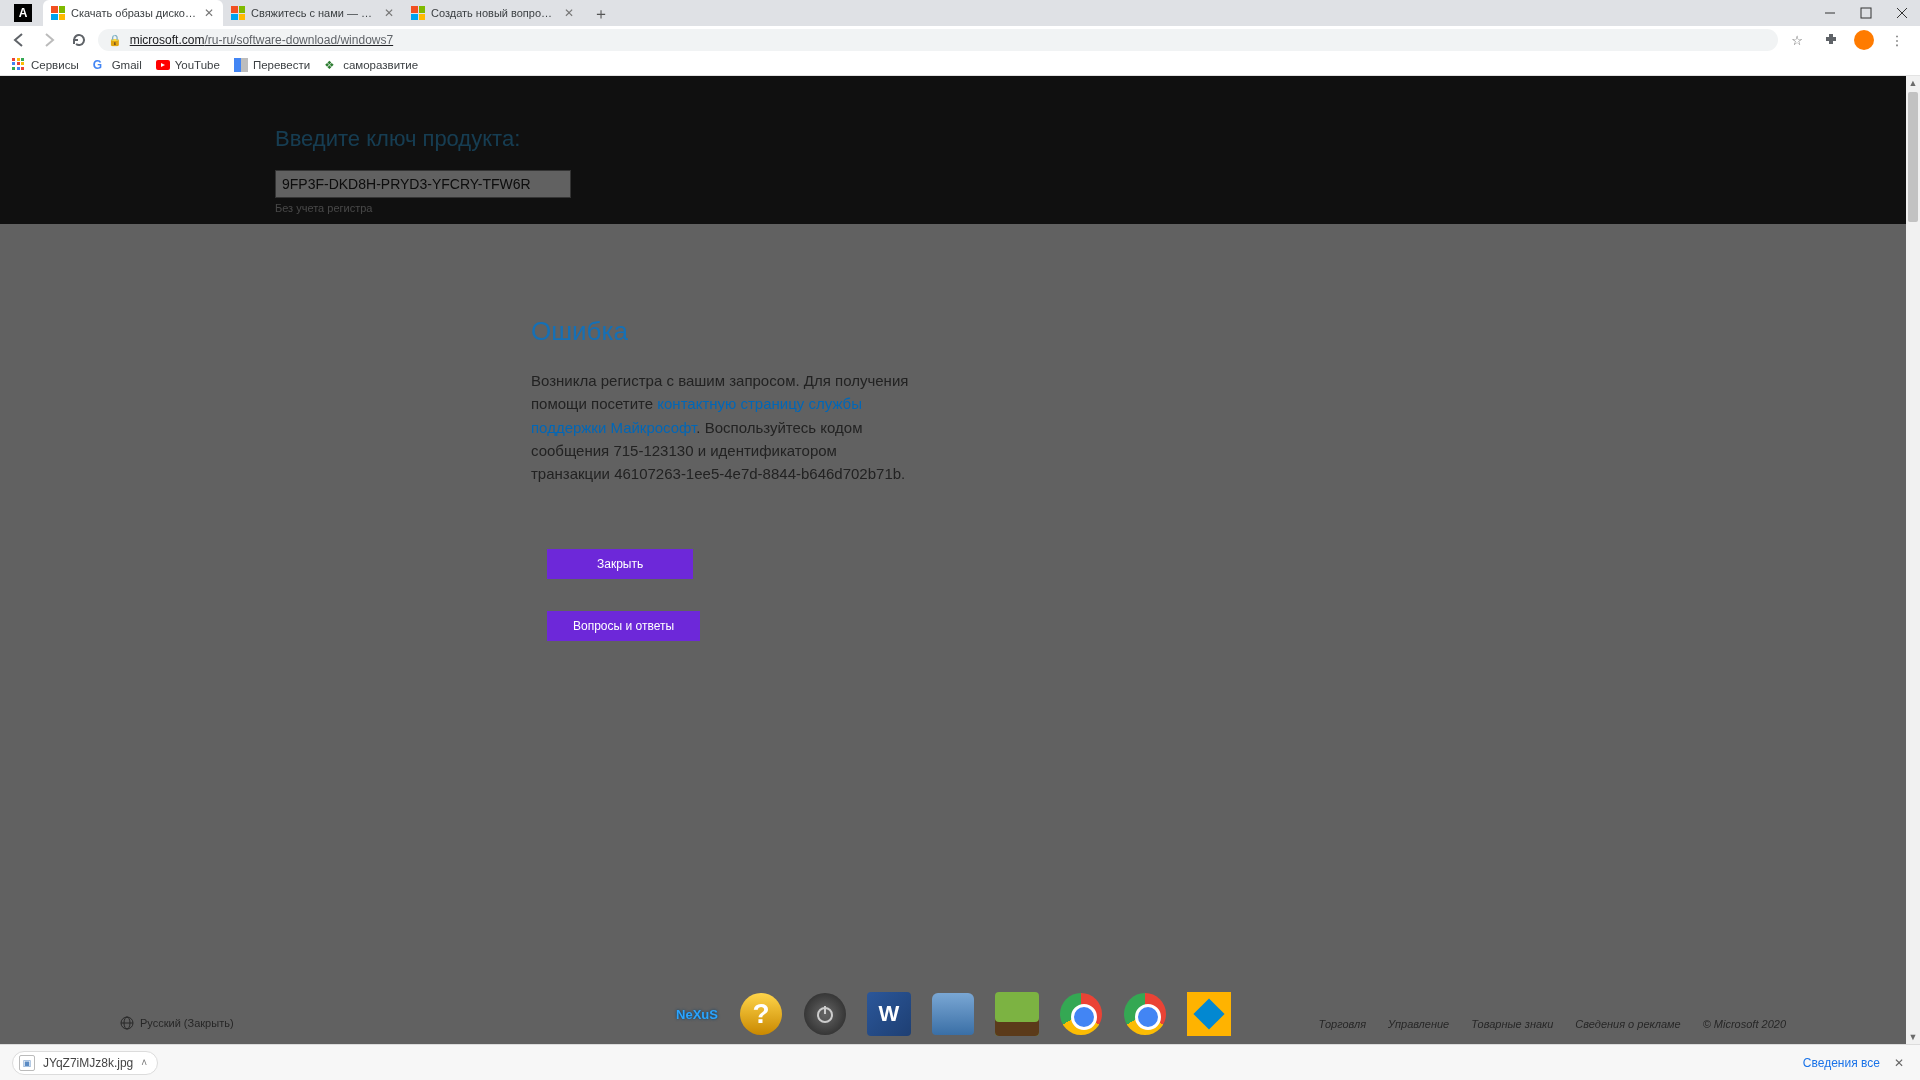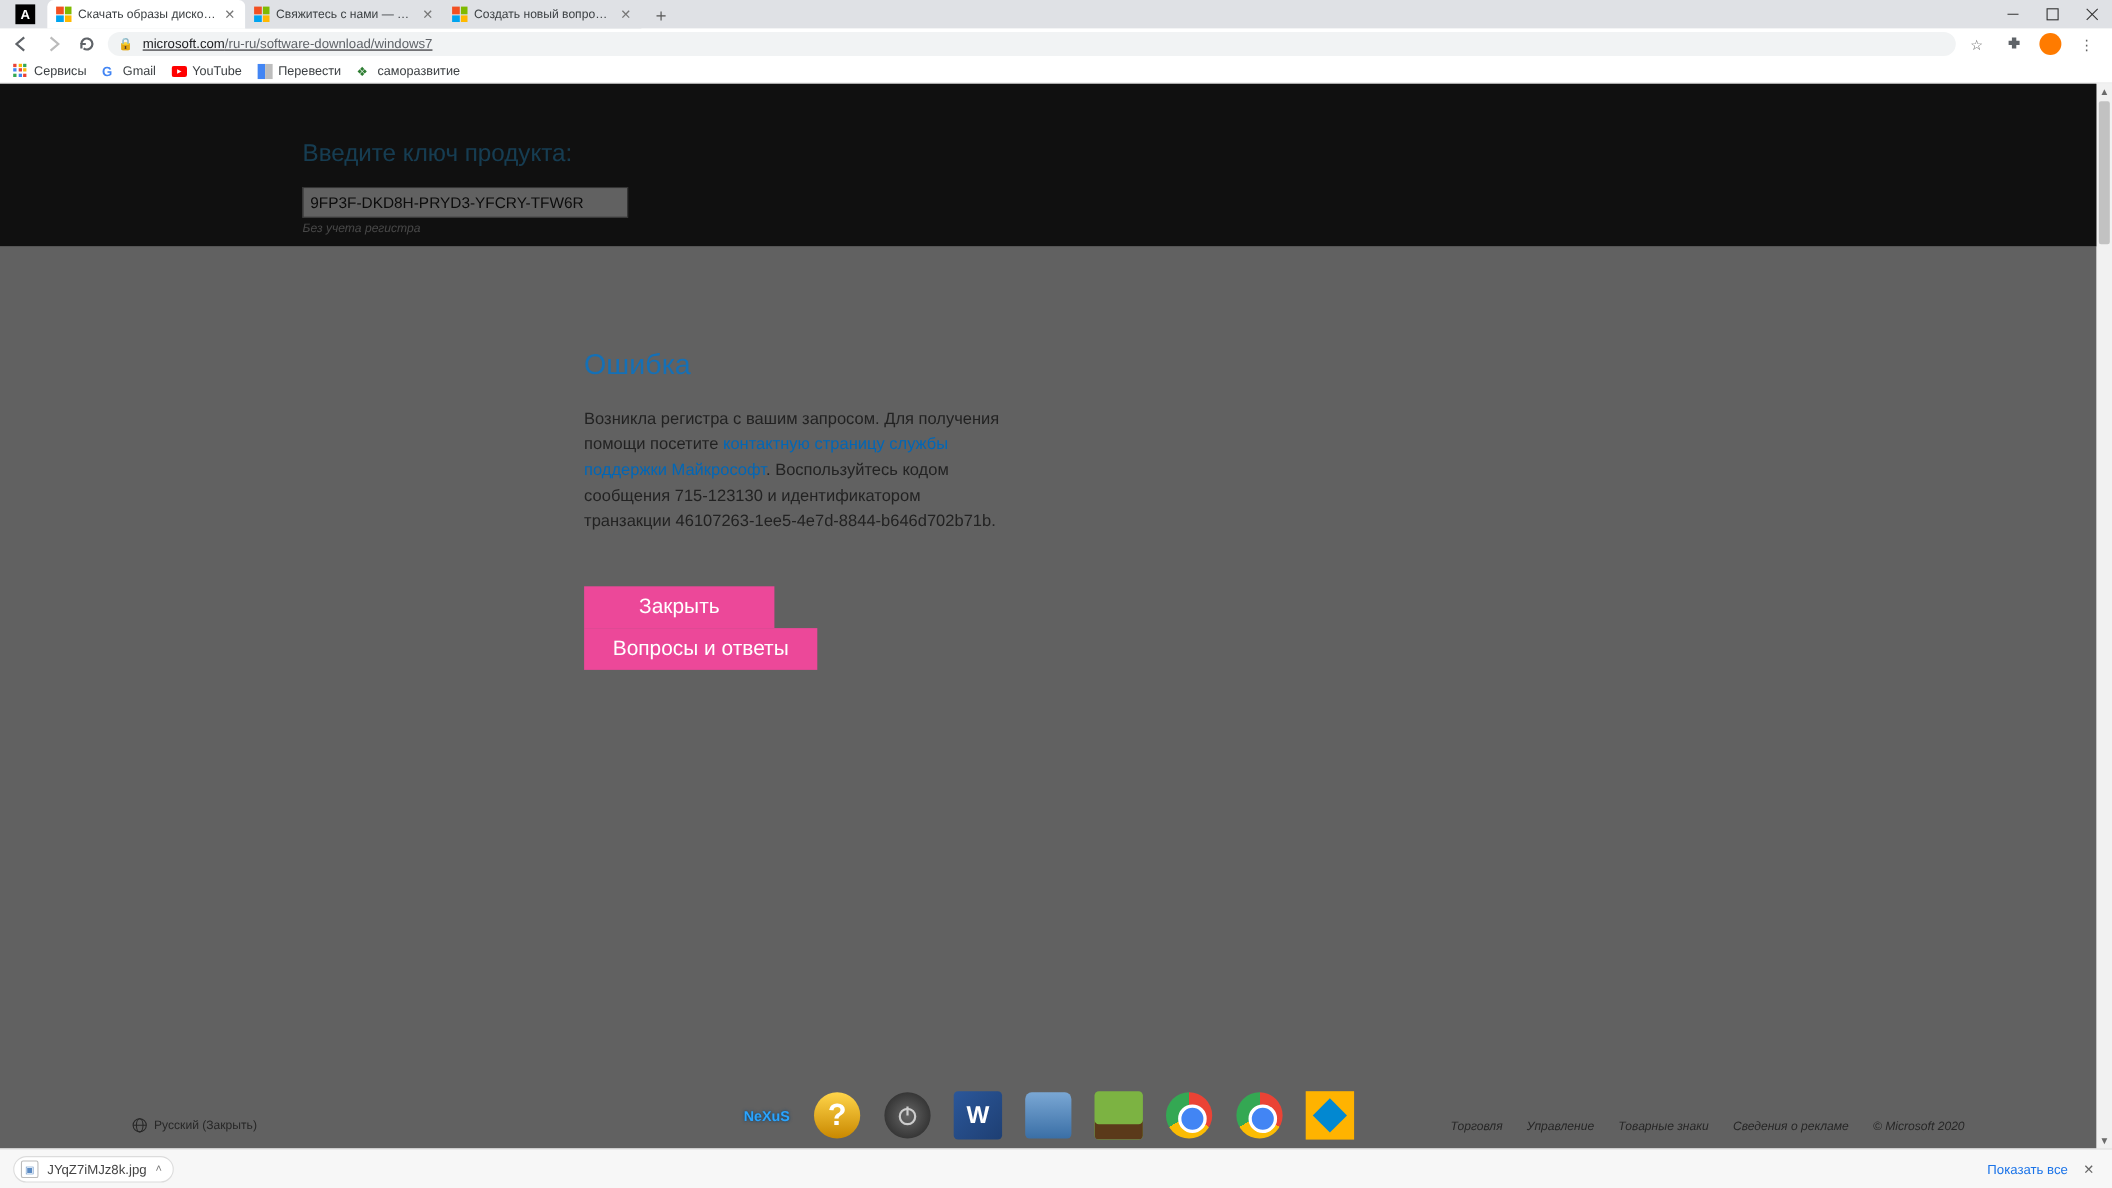--- a/index.html
+++ b/index.html
@@ -177,42 +177,42 @@
 
   .product-key-block {
     position: absolute;
     left: 275px; top: 50px;
   }
   .pk-title { color:#3aa0d8; font-size: 22px; font-weight: 400; margin-bottom: 18px; }
   .pk-input {
     width: 296px; height: 28px; border: 1px solid #888; background: #fff;
     padding: 2px 6px; font-size: 14px; color:#222;
   }
-  .pk-note { font-size: 11px; font-style: italic; color:#bbb; margin-top: 4px; }
+  .pk-note { font-size: 11px; color:#bbb; margin-top: 4px; }
 
   
   .error-card {
     position: absolute;
     z-index: 5;
     left: 531px;
     top: 240px;
     width: 380px;
     background: transparent;
   }
   .err-title { color:#1570b6; font-size: 26px; font-weight: 400; margin-bottom: 22px; }
   .err-body { font-size: 15px; line-height: 1.55; color:#222; }
   .err-body a { color:#0067b8; text-decoration: none; }
   .err-buttons { margin-top: 48px; }
   .btn-blue {
     display: inline-block;
-    background: #ec4899;
+    background: #6d28d9;
     color: #fff;
-    font-size: 19px;
+    font-size: 12px;
     padding: 8px 50px;
-    margin: 0;
+    margin: 16px;
     border: none;
   }
   .btn2 { padding: 8px 26px; display:inline-block; }
 
   
   .page-footer {
     position: absolute;
     z-index: 2;
     left: 0; right: 0; bottom: 0;
     height: 58px;
@@ -517,15 +517,15 @@
   <div class="sbtn" style="position:absolute;bottom:0;left:0">▼</div>
 </div>
 
 <div class="download-shelf">
   <div class="dl-item">
     <span class="fi">▣</span>
     <span>JYqZ7iMJz8k.jpg</span>
     <span class="chev">˄</span>
   </div>
   <div class="shelf-spacer"></div>
-  <span class="show-all">Показать все</span>
+  <span class="show-all">Сведения все</span>
   <span class="shelf-close">✕</span>
 </div>
 
 </body></html>

